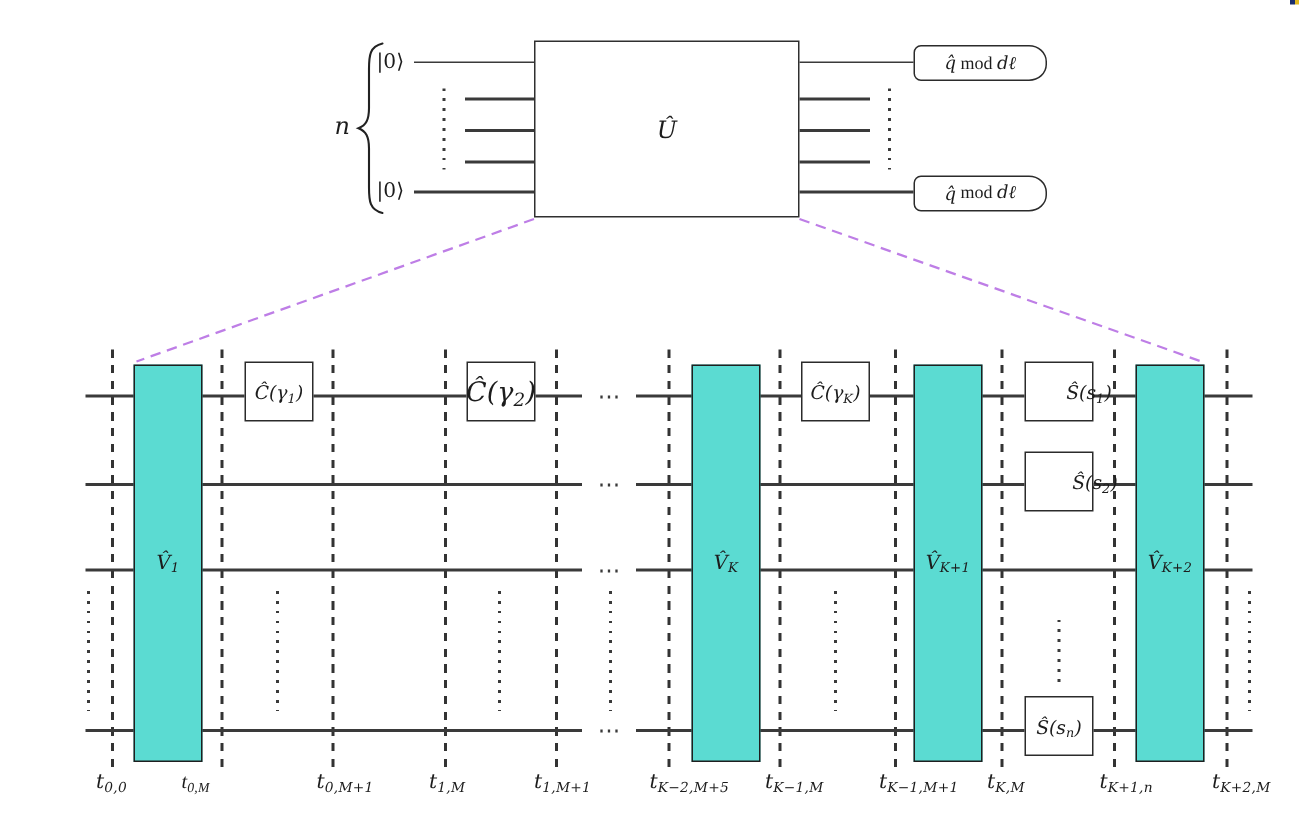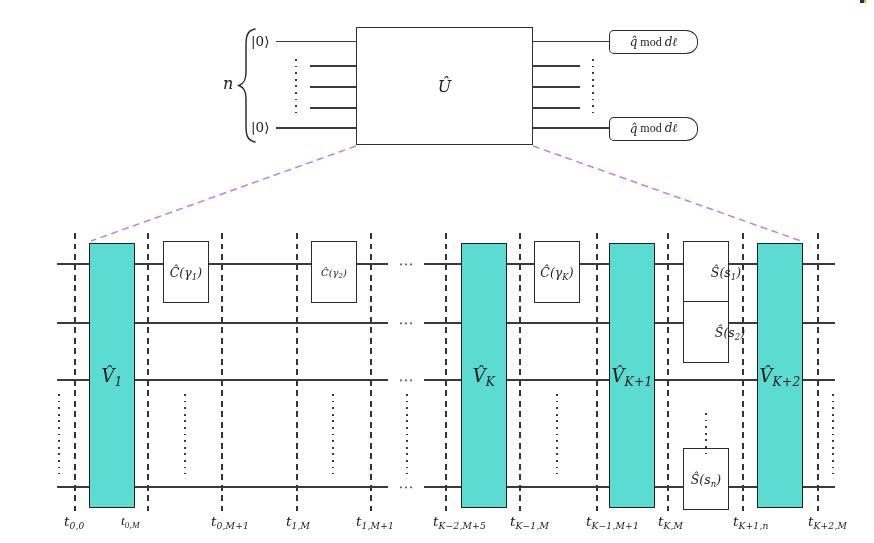--- a/index.html
+++ b/index.html
@@ -10,23 +10,23 @@
   }
   .abs { position:absolute; }
   .ital { font-style:italic; }
   .hwire { position:absolute; height:1.4px; background:#3a3a3a; }
   .vdash { position:absolute; width:1.6px;
     background:repeating-linear-gradient(to bottom,#333 0 5.5px,transparent 5.5px 10.5px); }
   .vdots { position:absolute; width:1.8px;
     background:repeating-linear-gradient(to bottom,#3a3a3a 0 1.8px,transparent 1.8px 6.6px); }
   .vgate { position:absolute; width:46px; top:243px; height:265px; background:#5bdbd2;
     border:1.5px solid #1f1f1f; display:flex; align-items:center; justify-content:center; }
-  .sqgate { position:absolute; width:46px; height:62px; background:#ffffff;
+  .sqgate { position:absolute; width:46px; height:40px; background:#ffffff;
     border:1.4px solid #2b2b2b; display:flex; align-items:center; justify-content:center; }
-  .glabel { font-style:italic; font-size:18px; white-space:nowrap; }
+  .glabel { font-style:italic; font-size:13px; white-space:nowrap; }
   sub.sb { font-size:0.68em; font-style:italic; line-height:0; vertical-align:-0.3em; letter-spacing:0.2px; }
   .tlabel { position:absolute; top:513px; font-style:italic; font-size:13.5px; white-space:nowrap; }
   .ket { position:absolute; font-size:13.5px; }
   .wire-ellipsis { position:absolute; width:28px; text-align:center; font-size:15px; color:#3a3a3a; }
   .measure { position:absolute; left:609px; width:89px; height:24px; background:#fff;
     border:1.5px solid #2b2b2b; border-radius:5px 12px 12px 5px / 5px 11px 11px 5px;
     display:flex; align-items:center; justify-content:center; font-size:12px; white-space:nowrap; }
   .measure .up { font-style:normal; margin:0 3px;font-family:Liberation Serif, serif; }
   .measure .it { font-style:italic; }
   #unitary-box { position:absolute; left:356px; top:27px; width:177px; height:118px;
@@ -117,33 +117,33 @@
     <span class="glabel"><span>V̂</span><sub class="sb">K+1</sub></span>
   </div>
   <div class="vgate" style="left:757px;">
     <span class="glabel"><span>V̂</span><sub class="sb">K+2</sub></span>
   </div>
 
   <div class="sqgate" style="left:163px;top:241px;">
     <span class="glabel" style="font-size:12.5px;"><span>Ĉ(γ</span><sub class="sb">1</sub><span>)</span></span>
   </div>
   <div class="sqgate" style="left:311px;top:241px;">
-    <span class="glabel" style="font-size:10px;"><span>Ĉ(γ</span><sub class="sb">2</sub><span>)</span></span>
+    <span class="glabel" style="font-size:18px;"><span>Ĉ(γ</span><sub class="sb">2</sub><span>)</span></span>
   </div>
   <div class="sqgate" style="left:534px;top:241px;">
     <span class="glabel" style="font-size:12.5px;"><span>Ĉ(γ</span><sub class="sb">K</sub><span>)</span></span>
   </div>
 
   <div class="sqgate" style="left:683px;top:241px;padding-left:40px;">
     <span class="glabel" style="font-size:12.5px;"><span>Ŝ(s</span><sub class="sb">1</sub><span>)</span></span>
   </div>
   <div class="sqgate" style="left:683px;top:301px;">
     <span class="glabel" style="font-size:12.5px;margin-left:48px;"><span>Ŝ(s</span><sub class="sb">2</sub><span>)</span></span>
   </div>
-  <div class="sqgate" style="left:683px;top:448px;">
+  <div class="sqgate" style="left:683px;top:464px;">
     <span class="glabel" style="font-size:12.5px;"><span>Ŝ(s</span><sub class="sb">n</sub><span>)</span></span>
   </div>
 
   <div class="vdots" style="left:58px;top:394px;height:80px;"></div>
   <div class="vdots" style="left:184px;top:394px;height:80px;"></div>
   <div class="vdots" style="left:332px;top:394px;height:80px;"></div>
   <div class="vdots" style="left:406px;top:394px;height:80px;"></div>
   <div class="vdots" style="left:556px;top:394px;height:80px;"></div>
   <div class="vdots" style="left:705px;top:413px;height:44px;"></div>
   <div class="vdots" style="left:832px;top:394px;height:80px;"></div>

